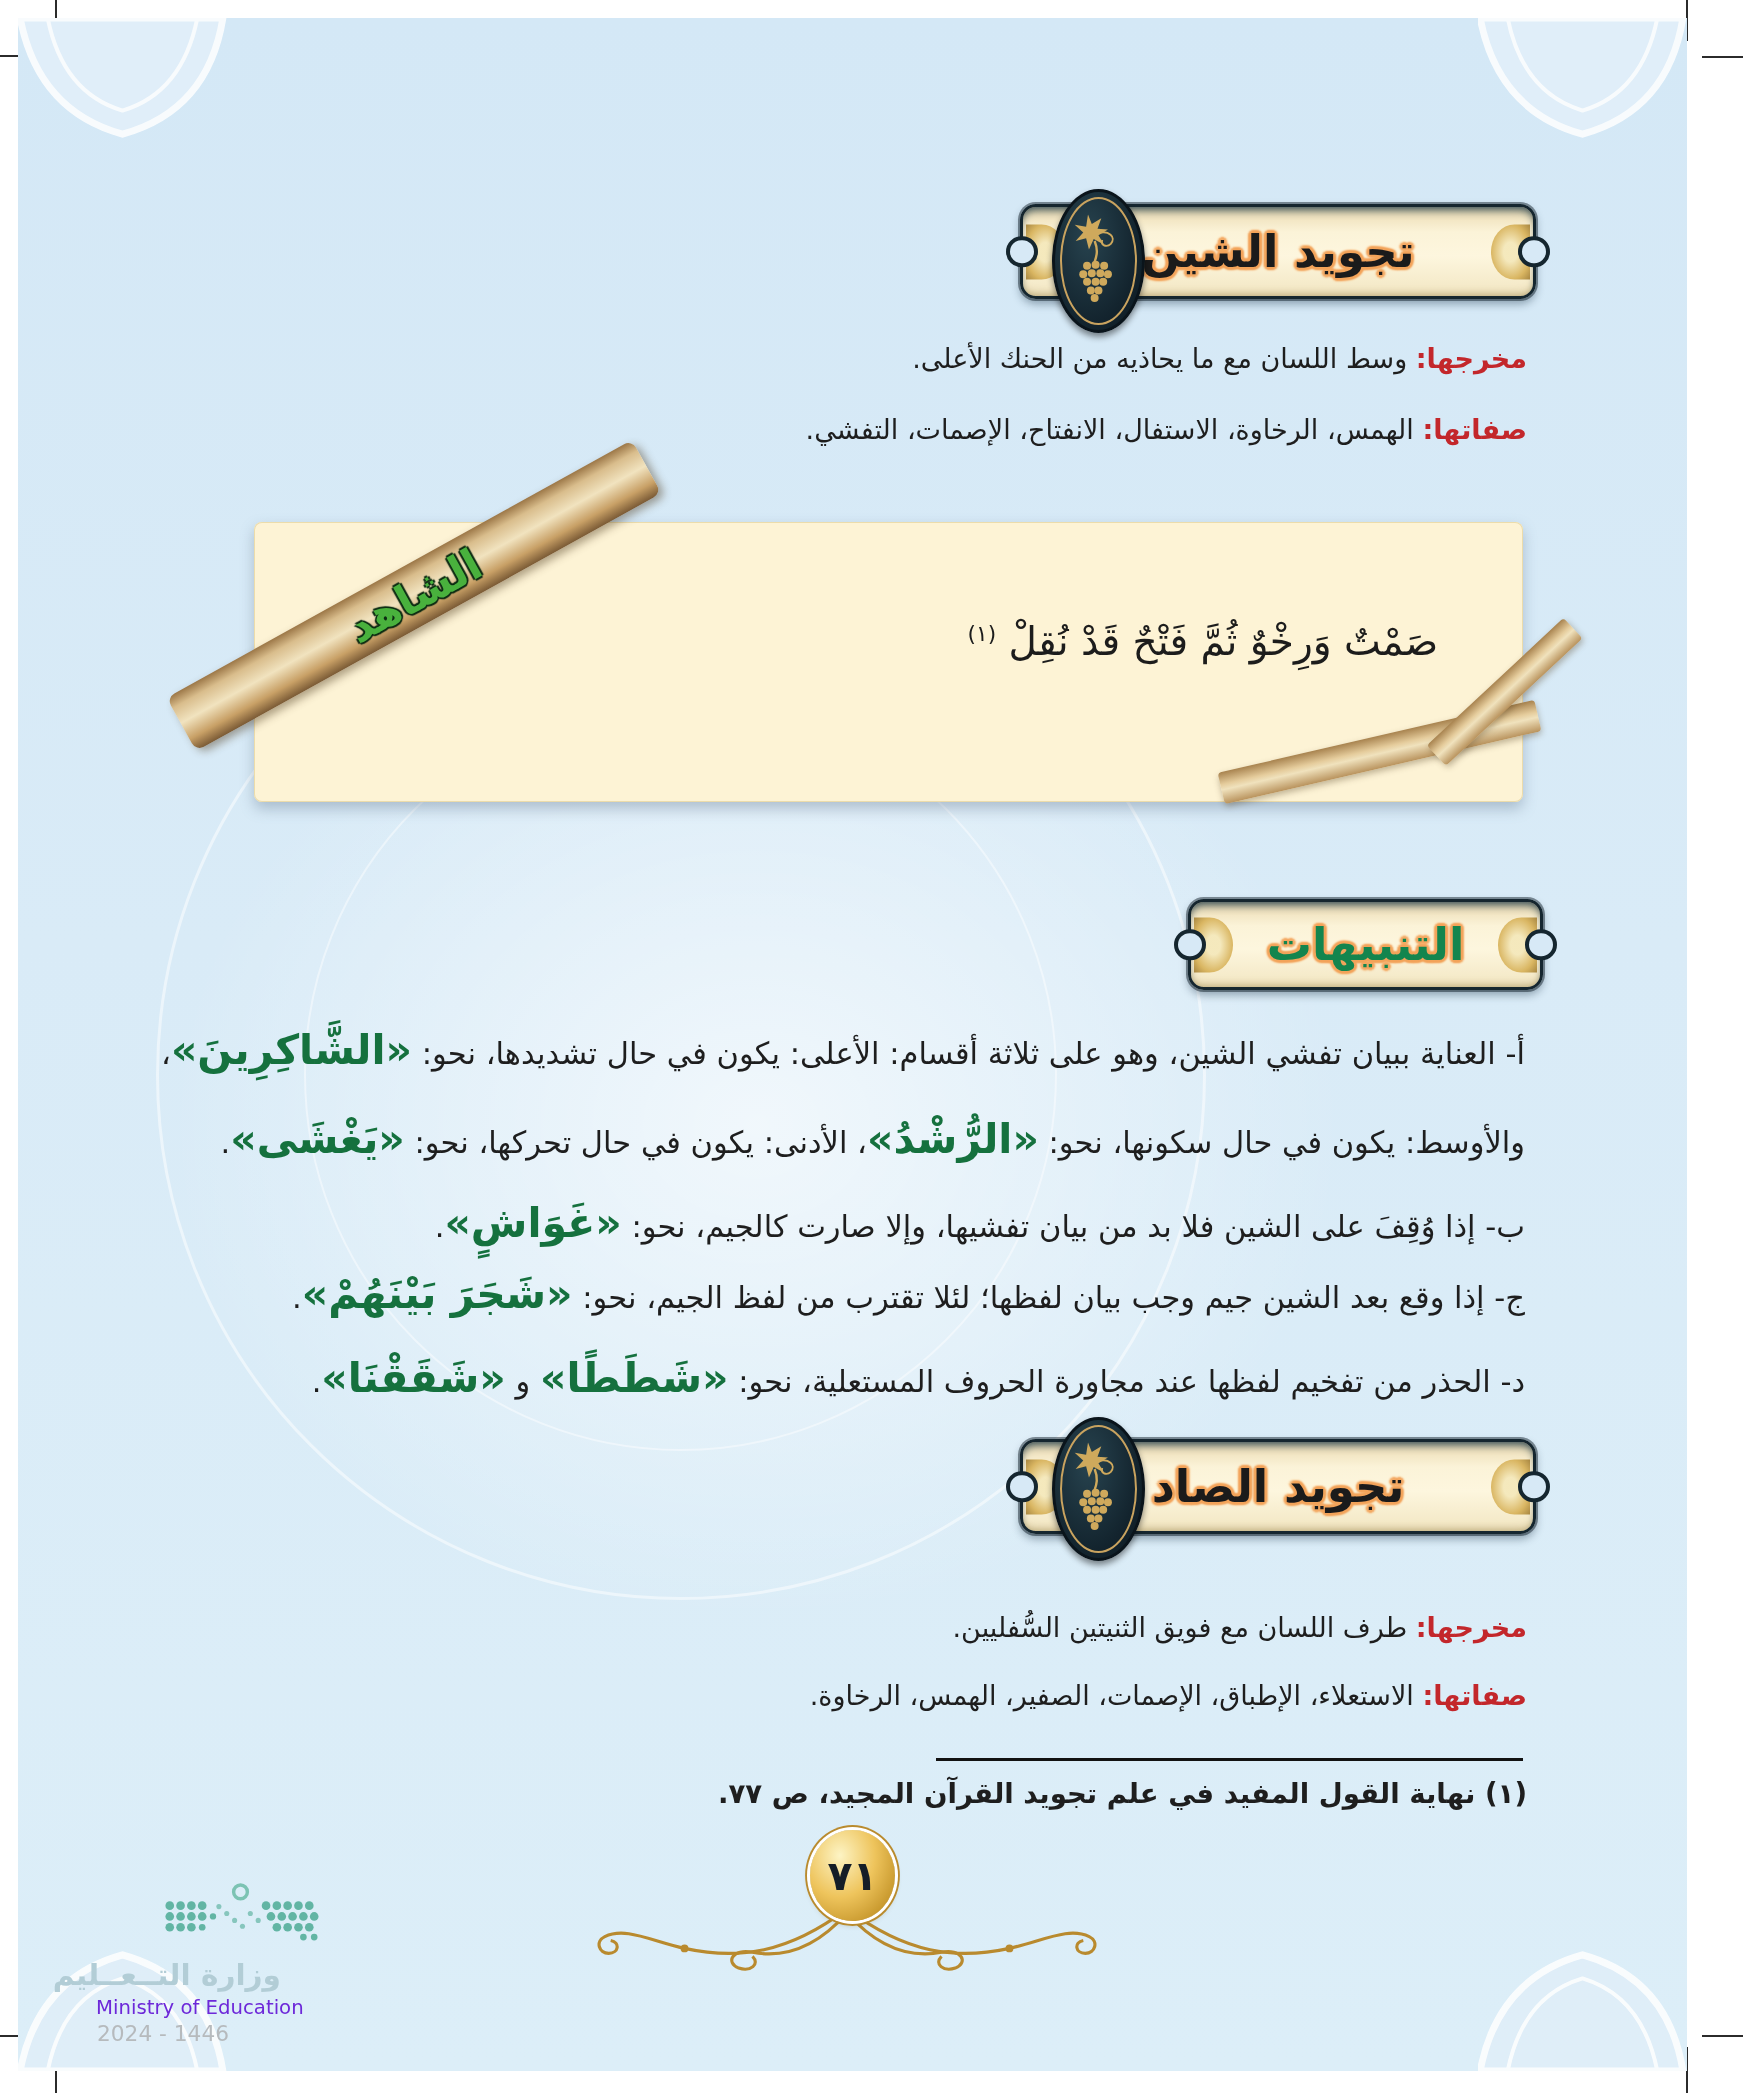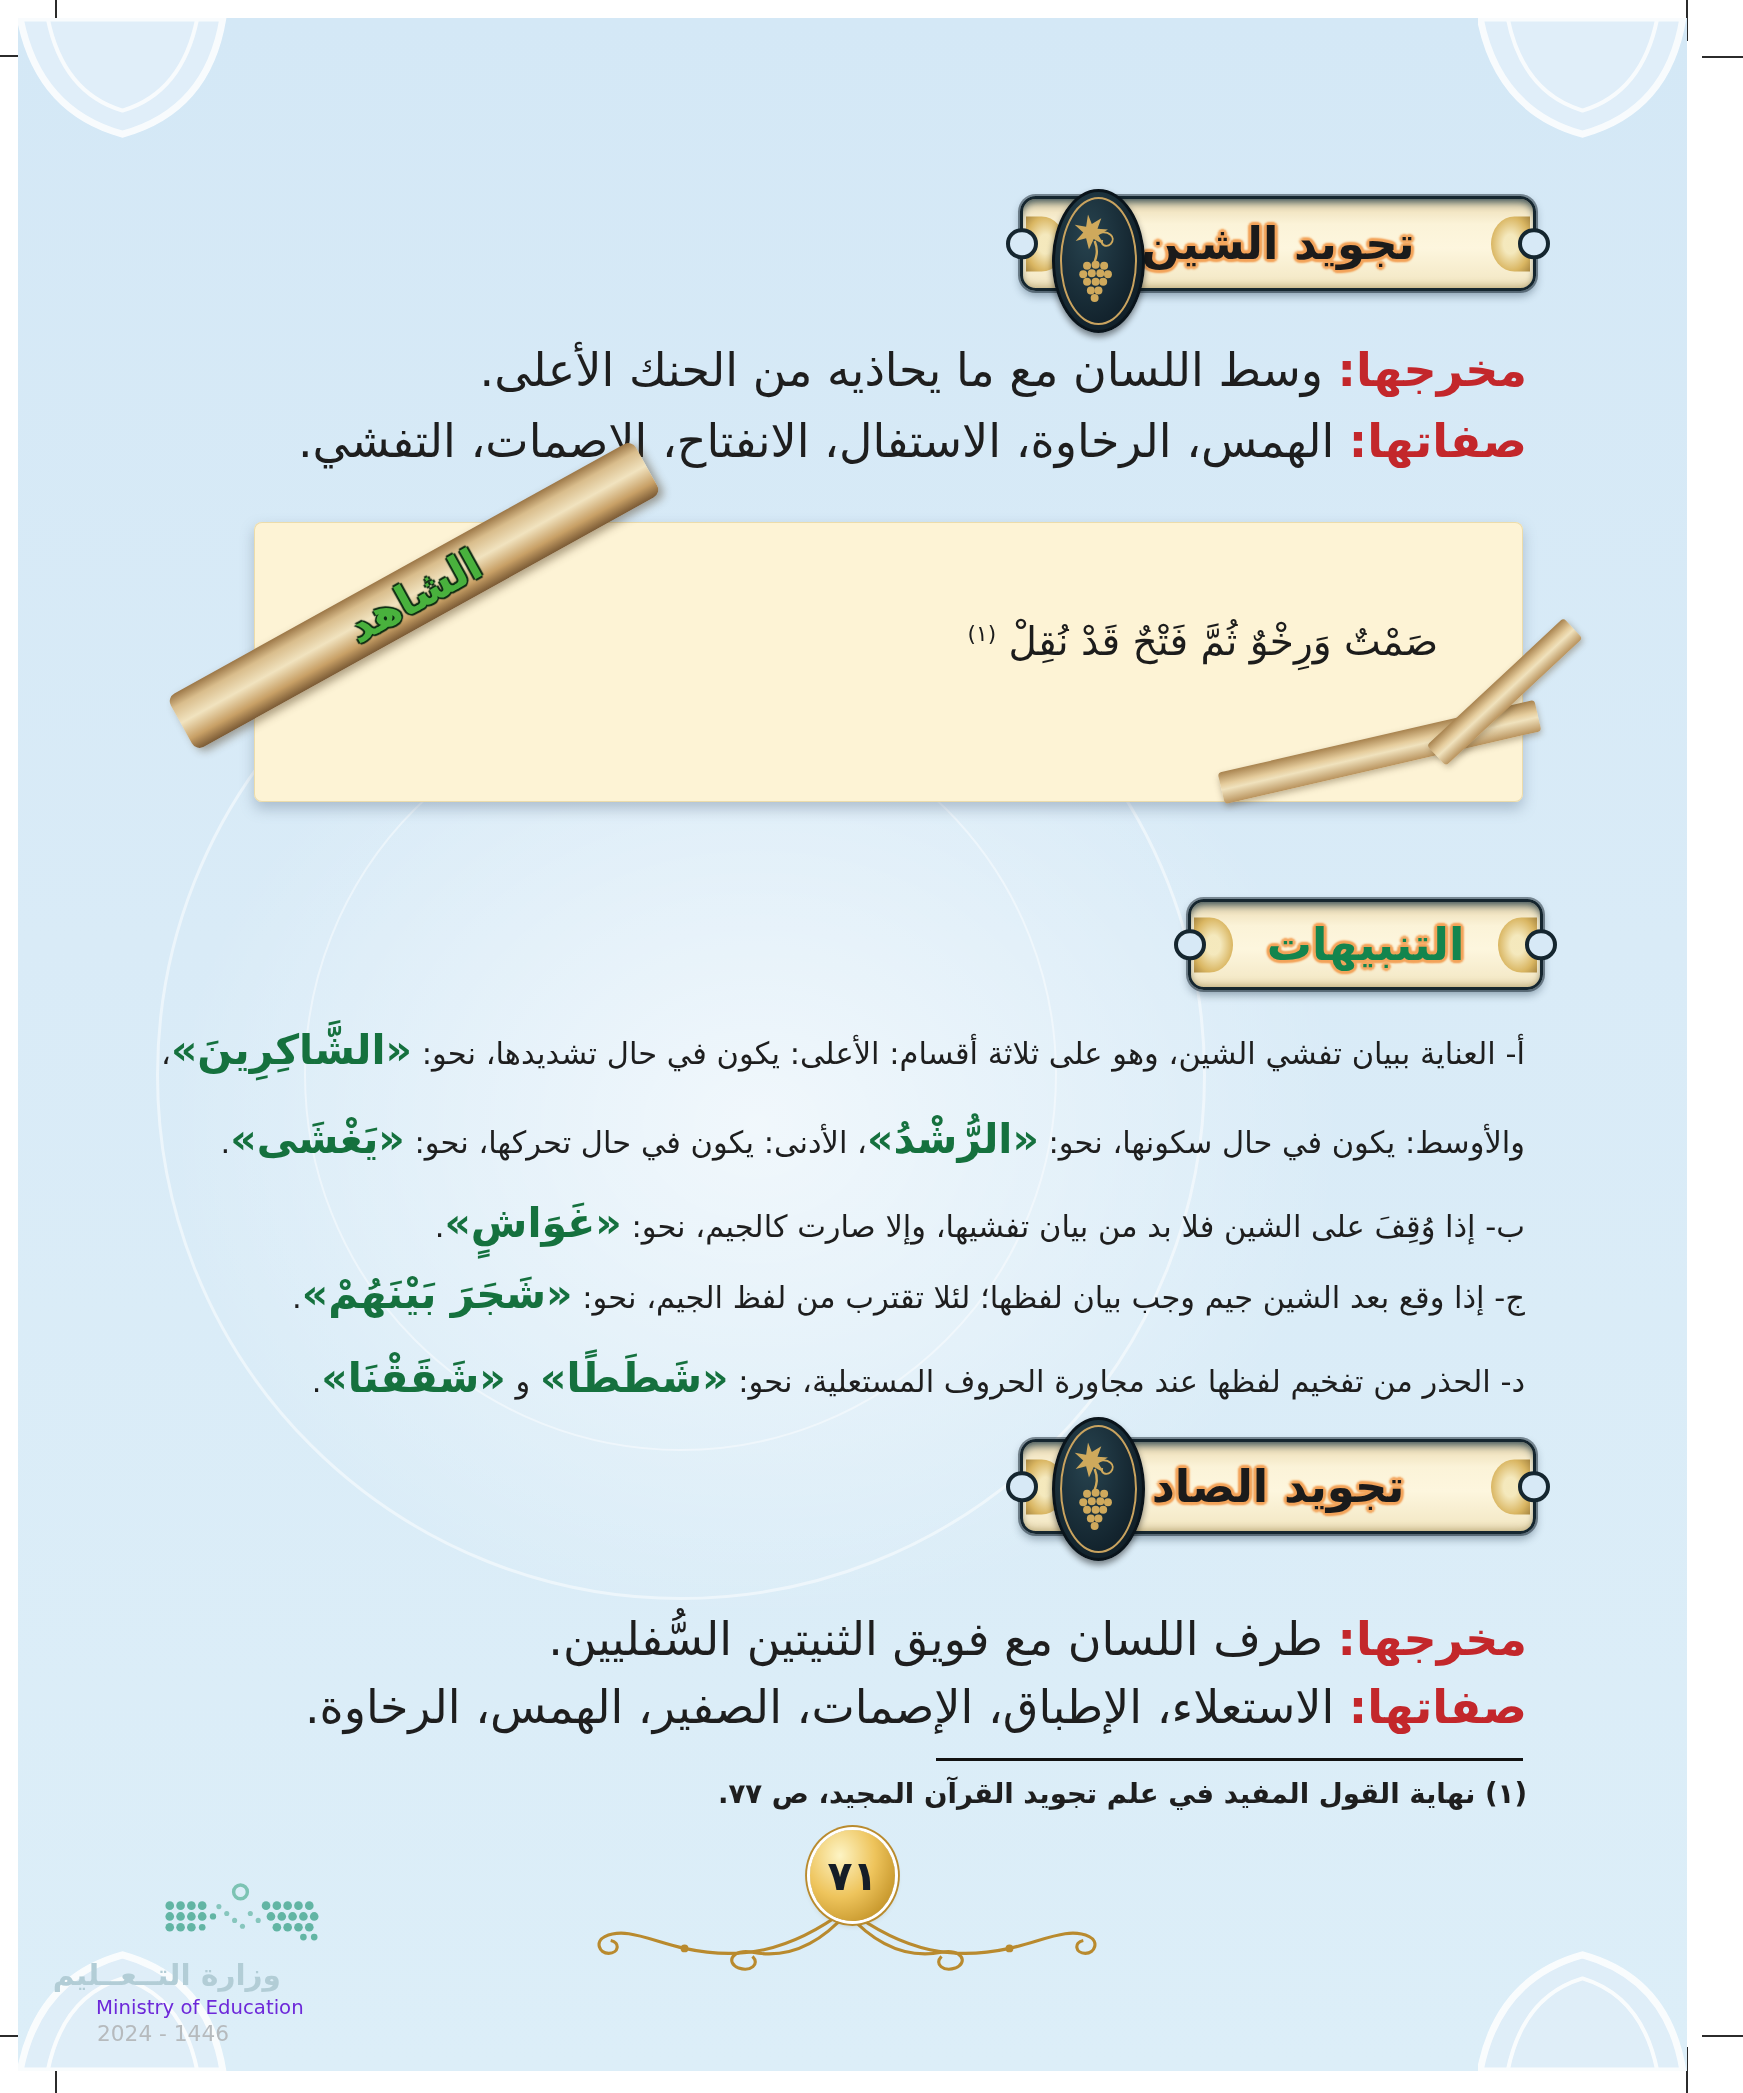--- a/index.html
+++ b/index.html
@@ -58,21 +58,21 @@
     position:absolute;width:87px;height:138px;border-radius:50%;
     background:radial-gradient(ellipse at 38% 32%,#27434f 0%,#13242e 65%,#0c171e 100%);
     border:3px solid #0a141b;box-shadow:0 3.9px 6.9px rgba(0,0,0,.45);
   }
   .medallion::before{
     content:"";position:absolute;inset:4.9px;border:2px solid #c9a35f;border-radius:50%;
   }
   .medallion svg{position:absolute;left:13.8px;top:15.8px;}
   .bodyLine{
     position:absolute;direction:rtl;text-align:right;white-space:nowrap;
-    font-size:46px;color:#1e1e1e;
+    font-size:27px;color:#1e1e1e;
   }
   .lbl{color:#c3272b;font-weight:bold;}
   .noteLine{
     position:absolute;right:219px;direction:rtl;text-align:right;white-space:nowrap;
     font-size:30.5px;color:#1e1e1e;
   }
   .q{color:#15713e;font-weight:bold;font-size:41px;line-height:.8;}
   
   .shahidBox{
     position:absolute;left:254px;top:522px;width:1269px;height:280px;
@@ -150,21 +150,21 @@
     <path d="M2 0 H 208 C 198 62 164 102 106 118 C 48 102 14 62 2 0 Z" fill="#e0eef9" stroke="#ffffff" stroke-width="7"></path>
     <path d="M30 0 H 182 C 172 50 146 82 106 94 C 66 82 40 50 30 0 Z" fill="none" stroke="#ffffff" stroke-width="4"></path>
   </svg>
   <svg class="motif" style="left:1460px;top:1925px;transform:scaleY(-1);" width="209" height="128" viewBox="0 0 212 130">
     <path d="M2 0 H 208 C 198 62 164 102 106 118 C 48 102 14 62 2 0 Z" fill="#e0eef9" stroke="#ffffff" stroke-width="7"></path>
     <path d="M30 0 H 182 C 172 50 146 82 106 94 C 66 82 40 50 30 0 Z" fill="none" stroke="#ffffff" stroke-width="4"></path>
   </svg>
 </div>
 
 <div>
-  <div class="bar" style="left:1020px;top:196px;width:510px;height:89px;">
+  <div class="bar" style="left:1020px;top:204px;width:510px;height:89px;">
     <div class="fan l"></div>
     <div class="fan r"></div>
     <div class="notch l"></div>
     <div class="notch r"></div>
     <div class="bannerTitle titleBlack">تجويد الشين</div>
   </div>
   <div class="medallion" style="left:1052px;top:189px;">
     <svg width="57" height="104" viewBox="0 0 60 104">
       <path d="M20 4 L24 14 L34 8 L30 19 L41 20 L31 26 L37 36 L26 30 L21 41 L18 29 L7 32 L15 23 L6 15 L18 17 Z" fill="#cfa95c"></path>
       <path d="M30 24 C42 20 50 28 44 35 C40 39 33 37 35 31" fill="none" stroke="#cfa95c" stroke-width="2"></path>

